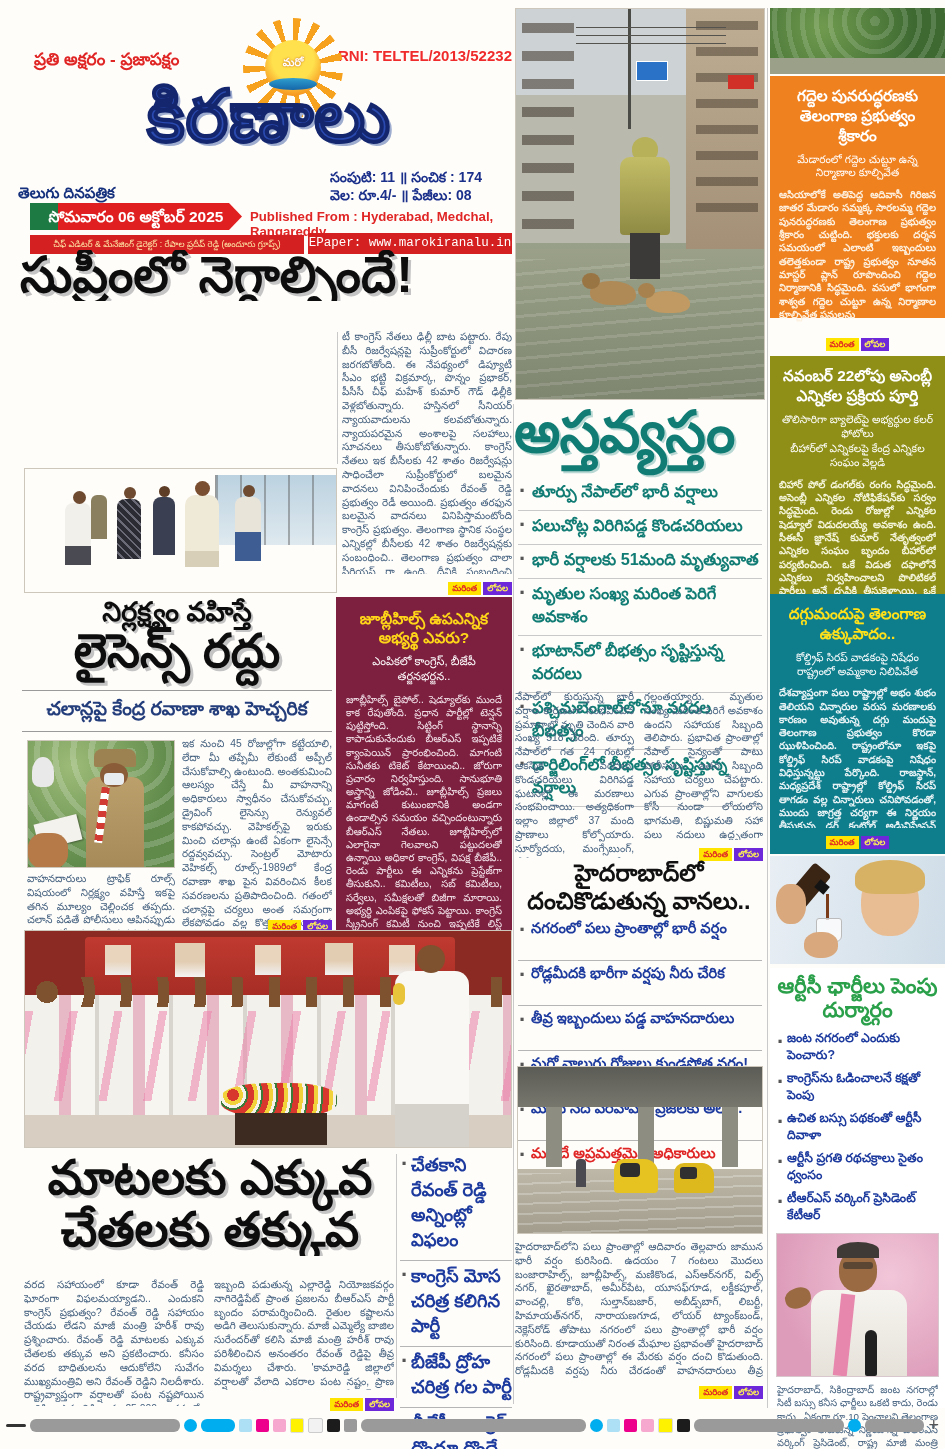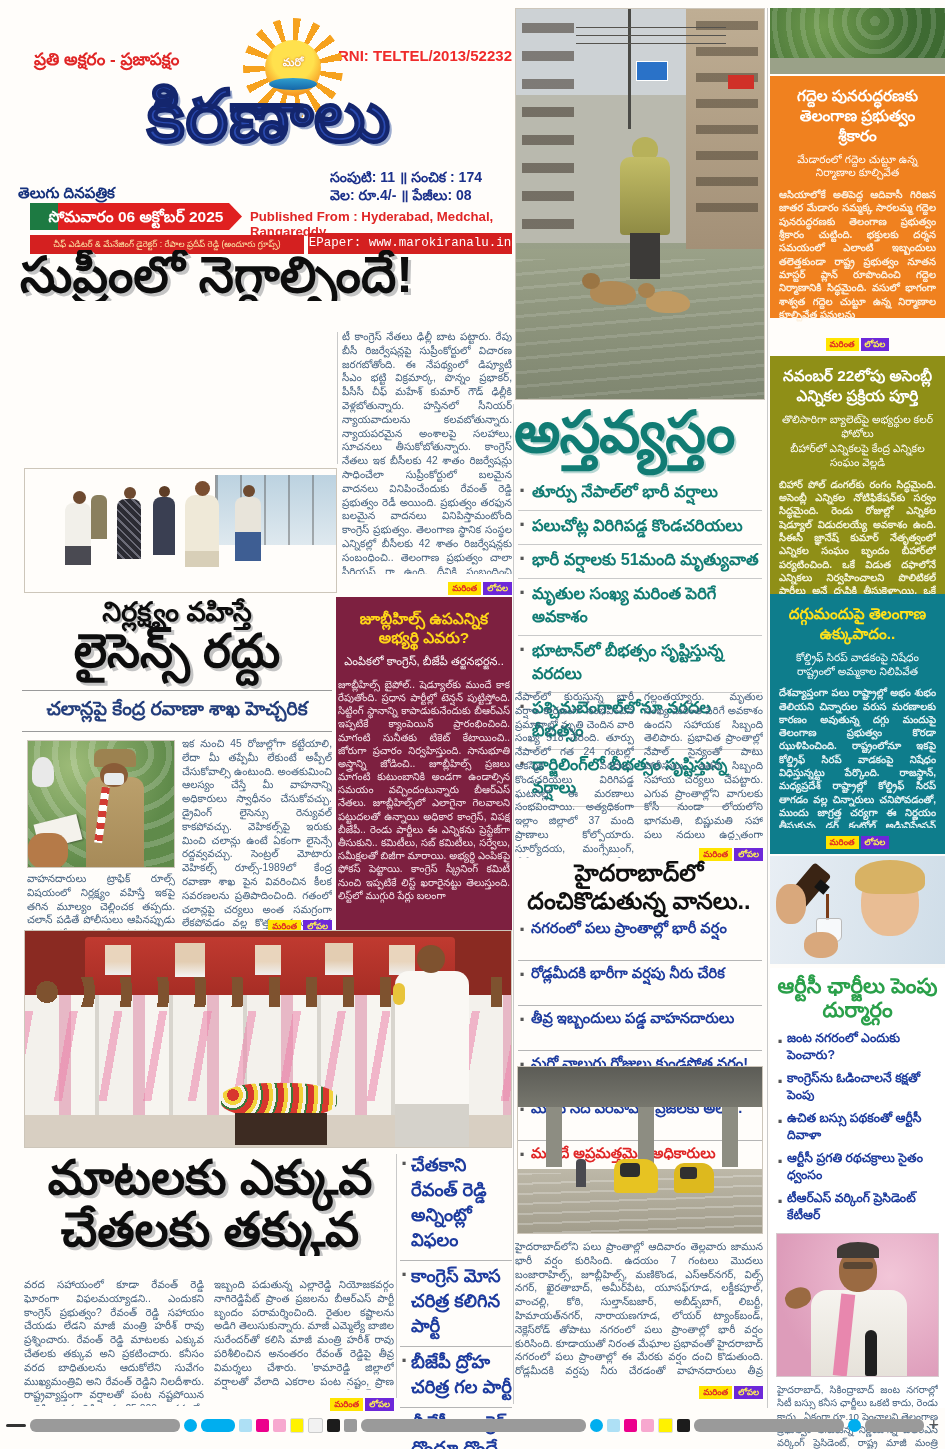--- a/index.html
+++ b/index.html
@@ -48,21 +48,21 @@
   #license-kicker{left:22px;top:597px;width:310px;text-align:center;font-size:27px;font-weight:800;
         color:#0d0d0d;text-shadow:2px 2px 0 #c4c4c4;}
   #license-headline{left:22px;top:627px;width:310px;text-align:center;font-size:47px;font-weight:800;
         color:#0d0d0d;line-height:1;text-shadow:3px 3px 0 #c4c4c4;}
   #license-sub{left:22px;top:690px;width:310px;text-align:center;font-size:19px;font-weight:bold;
         color:#243e7c;border-top:1px solid #9a9a9a;border-bottom:1px solid #9a9a9a;padding:7px 0;}
   #cop-photo{left:27px;top:740px;width:148px;height:128px;overflow:hidden;border:1px solid #cdc6ba;}
   #license-body-right{left:182px;top:737px;width:150px;height:192px;}
   #license-body-left{left:27px;top:872px;width:148px;height:58px;}
   
-  #jubilee-box{left:336px;top:597px;width:176px;height:344px;background:#7d2040;padding:12px 2px;color:#fff;}
+  #jubilee-box{left:336px;top:597px;width:176px;height:344px;background:#7d2040;padding:12px 10px;color:#fff;}
   #jubilee-box .ttl{color:#ffd718;font-weight:bold;font-size:15.5px;text-align:center;line-height:1.25;}
   #jubilee-box .sub{color:#fff;font-size:11.3px;text-align:center;margin:7px 0 8px;}
   #jubilee-box .bd{color:#f6e8ee;font-size:10px;line-height:1.32;height:248px;overflow:hidden;}
   
   #chaos-heading{left:514px;top:398px;width:250px;font-size:58px;font-weight:800;color:#117c74;
         letter-spacing:-1px;text-shadow:2px 2px 0 #b9d8d4;overflow:hidden;}
   #chaos-bullets{left:518px;top:477px;width:244px;font-size:16.3px;}
   #chaos-bullets .item{color:#117c74;border-bottom-color:#c9c9c9;padding:5px 0 5px 14px;}
   #chaos-bullets .item.red{color:#e02525;}
   #chaos-body1{left:515px;top:690px;width:119px;height:168px;}

